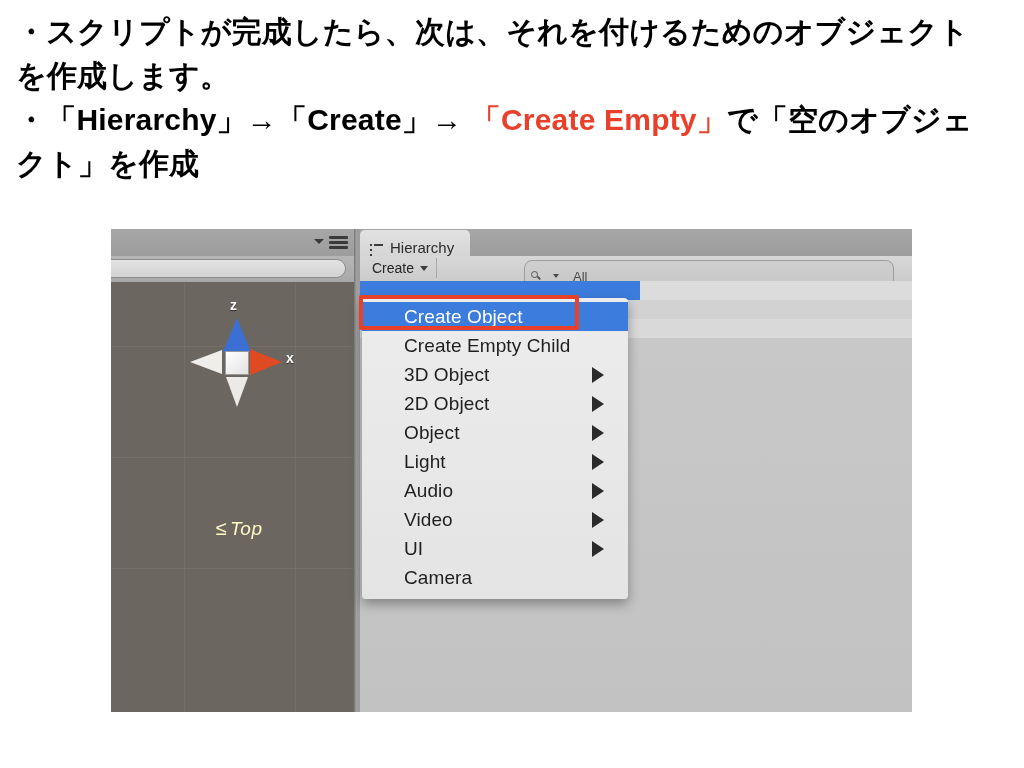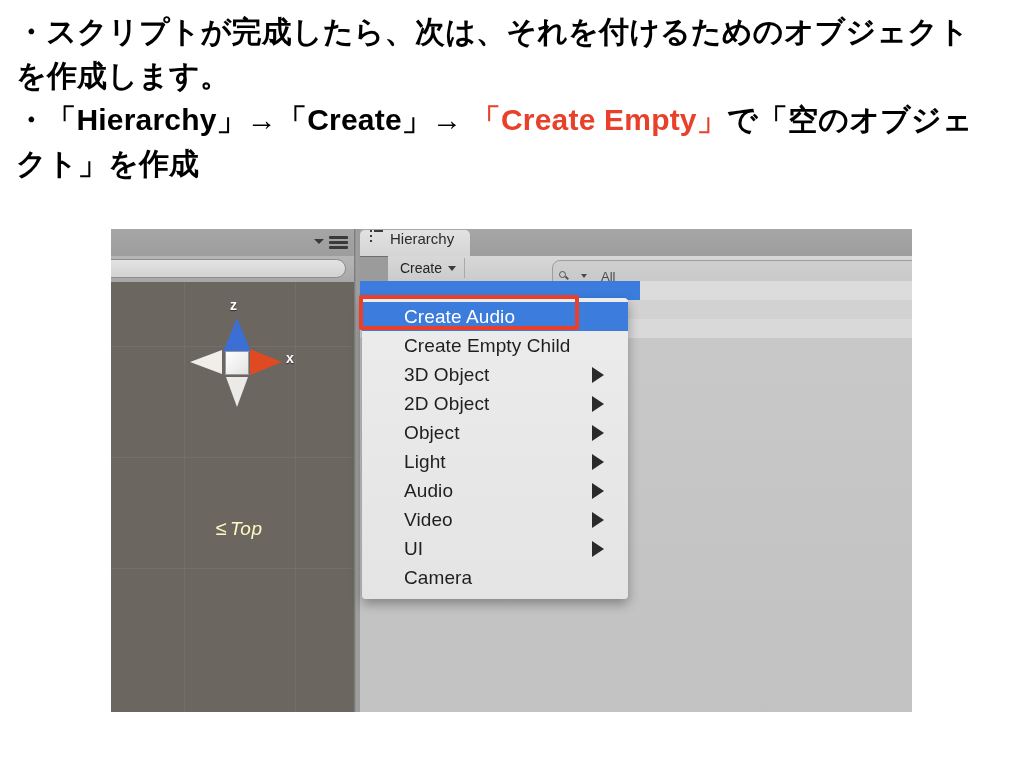--- a/index.html
+++ b/index.html
@@ -234,25 +234,25 @@
     width: 552px;
     height: 27px;
     background: linear-gradient(#a6a6a6, #9d9d9d);
     border-bottom: 1px solid #6f6f6f;
   }
   .hier-tab {
     position: absolute;
     left: 0;
     top: 1px;
     height: 26px;
-    padding: 0 16px 0 10px;
+    padding: 16px 16px 0 10px;
     background: linear-gradient(#e2e2e2, #d5d5d5);
     border-radius: 5px 5px 0 0;
     display: flex;
-    align-items: flex-start;
+    align-items: flex-end;
     gap: 7px;
     box-sizing: border-box;
   }
   .tab-title {
     font-size: 15px;
     color: #2b2b2b;
   }
   .hier-list-icon {
     position: relative;
     width: 13px;
@@ -280,21 +280,20 @@
   .hier-list-icon b:nth-of-type(3) { top: 10px; }
 
   .hier-toolbar {
     position: absolute;
     left: 0;
     top: 27px;
     width: 552px;
     height: 25px;
     background: linear-gradient(#d8d8d8, #cbcbcb);
     border-bottom: 1px solid #9a9a9a;
-    margin-left: 28px;
   }
   .create-btn {
     position: absolute;
     left: 4px;
     top: 2px;
     height: 20px;
     padding: 0 8px;
     display: flex;
     align-items: center;
     gap: 6px;
@@ -548,21 +547,21 @@
         <div class="hier-row-sel"></div>
       </div>
       <div class="hier-row r1"></div>
       <div class="hier-row r2"></div>
       <div class="hier-ghost-text">t</div>
     </div>
   </div>
 
   <div class="ctx-menu">
     <div class="menu-item selected">
-      <span class="mi-label">Create Audio</span>
+      <span class="mi-label">Create Object</span>
     </div>
     <div class="menu-item">
       <span class="mi-label">Create Empty Child</span>
     </div>
     <div class="menu-item">
       <span class="mi-label">3D Object</span>
       <span class="submenu-arrow"></span>
     </div>
     <div class="menu-item">
       <span class="mi-label">2D Object</span>

